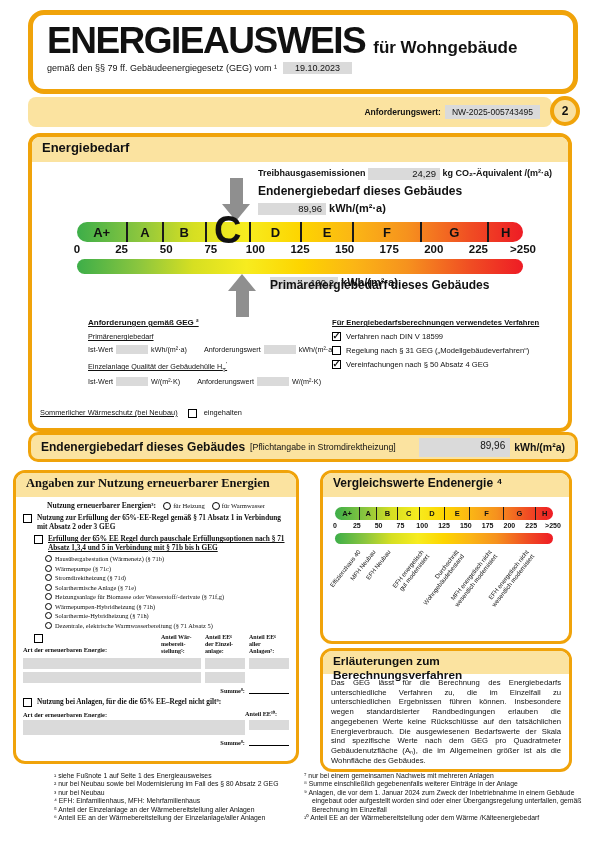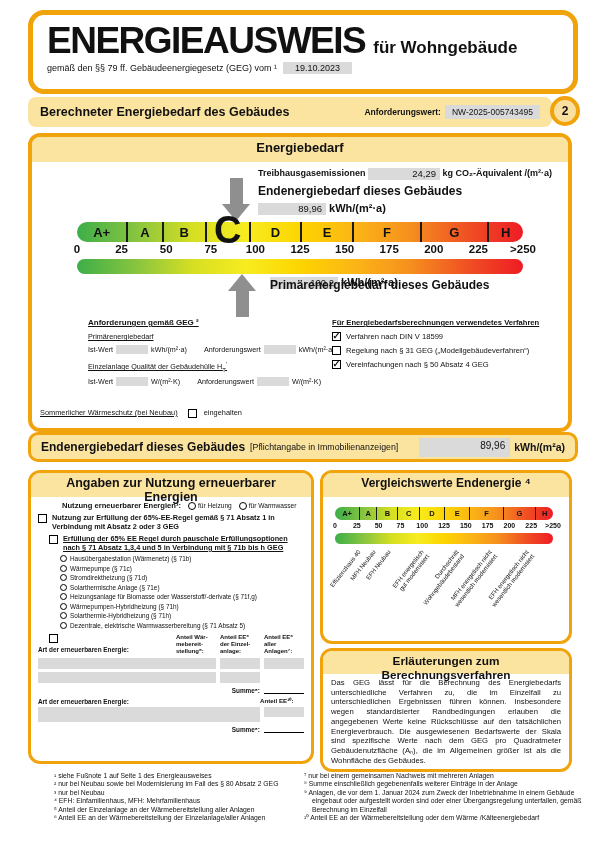--- a/index.html
+++ b/index.html
@@ -24,21 +24,21 @@
   .sec-bar .t{font-size:12.5px;font-weight:bold;}
   .sec-bar .sp{flex:1;}
   .reg-l{font-size:8.5px;font-weight:bold;margin-right:4px;}
   .reg-v{font-size:8.5px;padding:2px 7px;}
   .page-circle{top:96px;left:550px;width:22px;height:22px;border:4px solid #F0A30A;border-radius:50%;
                background:#F9E0A0;display:flex;align-items:center;justify-content:center;
                font-size:12px;font-weight:bold;}
 
   
   .obox{border:4px solid #F0A30A;border-radius:12px;background:#fff;overflow:hidden;}
-  .strip{background:#FBE3A0;font-weight:bold;padding:3px 10px;text-align:center;}
+  .strip{background:#FBE3A0;font-weight:bold;padding:3px 10px;}
 
   
   .eb-box{top:133px;left:28px;width:536px;height:291px;}
   .eb-strip{font-size:13px;height:19px;}
   .eb-body{position:relative;height:265px;}
   .ghg{top:6px;right:16px;font-size:9px;font-weight:bold;}
   .ghg .fld{width:64px;height:12px;font-weight:normal;text-align:right;padding:0 4px;font-size:9.5px;vertical-align:middle;}
   .endlabel{left:226px;top:22px;font-size:12px;font-weight:bold;}
   .endvalue{left:226px;top:40px;font-size:11px;font-weight:bold;}
   .endvalue .fld,.pvalue .fld{width:60px;height:12px;text-align:right;padding:0 4px;font-weight:normal;font-size:9.5px;vertical-align:middle;}
@@ -78,21 +78,21 @@
   
   .end-bar{top:432px;left:28px;width:524px;height:24px;border:3px solid #F0A30A;border-radius:10px;
            background:#FBE3A0;display:flex;align-items:center;padding:0 10px;}
   .end-bar .t{font-size:12px;font-weight:bold;margin-right:5px;}
   .end-bar .n{font-size:8.8px;}
   .end-bar .sp{flex:1;}
   .end-bar .fld{width:86px;height:17px;text-align:right;font-size:10px;padding:2px 5px 0 0;}
   .end-bar .un{font-size:10.5px;font-weight:bold;margin-left:4px;}
 
   
-  .renew-box{top:470px;left:28px;width:280px;height:288px;border-width:3.5px;}
+  .renew-box{top:470px;left:13px;width:280px;height:288px;border-width:3.5px;font-family:Liberation Serif, serif;}
   .rn-strip{font-size:12.5px;height:18px;}
   .rn-body{padding:4px 7px;font-size:7.3px;}
   .rn-intro{display:flex;align-items:center;font-weight:bold;font-size:7.6px;padding-left:24px;}
   .rn-intro .ro{font-weight:normal;font-size:6.6px;margin-left:7px;display:flex;align-items:center;}
   .rn-intro .rdo{margin-right:2px;}
   .cbrow{display:flex;align-items:flex-start;margin-top:4px;font-weight:bold;line-height:8.6px;}
   .ind1{margin-left:11px;}
   .opts{margin:3px 0 0 22px;font-weight:normal;font-size:6.4px;}
   .opts .op{display:flex;align-items:center;margin-top:2.5px;}
   .opts .rdo{margin-right:3px;width:5px;height:5px;}
@@ -143,21 +143,20 @@
 <div class="abs header-box">
   <div>
     <span class="h-title">ENERGIEAUSWEIS</span><span class="h-sub">für Wohngebäude</span>
   </div>
   <div class="law-row">
     <span>gemäß den §§ 79 ff. Gebäudeenergiegesetz (GEG) vom ¹</span><span class="fld date-fld">19.10.2023</span>
   </div>
 </div>
 
 <div class="abs sec-bar">
-  <span class="t">Berechneter Energiebedarf des Gebäudes</span>
   <span class="sp"></span>
   <span class="reg-l">Anforderungswert:</span>
   <span class="fld reg-v">NW-2025-005743495</span>
 </div>
 <div class="abs page-circle">2</div>
 
 <div class="abs obox eb-box">
   <div class="strip eb-strip">Energiebedarf</div>
   <div class="eb-body">
     <div class="abs ghg">
@@ -279,21 +278,21 @@
     <div class="abs sommer">
       <span class="u">Sommerlicher Wärmeschutz (bei Neubau)</span>
       <span class="cbx" style="margin-left:8px"><b></b></span>
       <span>eingehalten</span>
     </div>
   </div>
 </div>
 
 <div class="abs end-bar">
   <span class="t">Endenergiebedarf dieses Gebäudes</span>
-  <span class="n">[Pflichtangabe in Immobilienanzeigen]</span>
+  <span class="n">[Pflichtangabe in Stromdirektheizung]</span>
   <span class="sp"></span>
   <span class="fld">89,96</span>
   <span class="un">kWh/(m²a)</span>
 </div>
 
 <div class="abs obox renew-box">
   <div class="strip rn-strip">Angaben zur Nutzung erneuerbarer Energien</div>
   <div class="rn-body">
     <div class="rn-intro">
       <span>Nutzung erneuerbarer Energien³:</span>
@@ -380,20 +379,26 @@
     <div class="trow">
       <span class="fld wide"></span>
       <span class="fld cell"></span>
       <span class="ecell"></span>
     </div>
     <div class="sumrow">
       <span>Summe⁸:</span>
       <span class="blank"></span>
     </div>
 
+    <div class="cbrow">
+      <span class="cbx">
+          <b></b>
+        </span>
+      <span>Nutzung bei Anlagen, für die die 65% EE–Regel nicht gilt⁹:</span>
+    </div>
     <div class="artrow">
       <span class="artl" style="margin-top:0">Art der erneuerbaren Energie:</span>
       <span class="sp"></span>
       <span class="anteil">Anteil EE¹⁰:</span>
     </div>
     <div class="brow">
       <span class="fld wide"></span>
       <span class="fld cell"></span>
     </div>
     <div class="sumrow">

